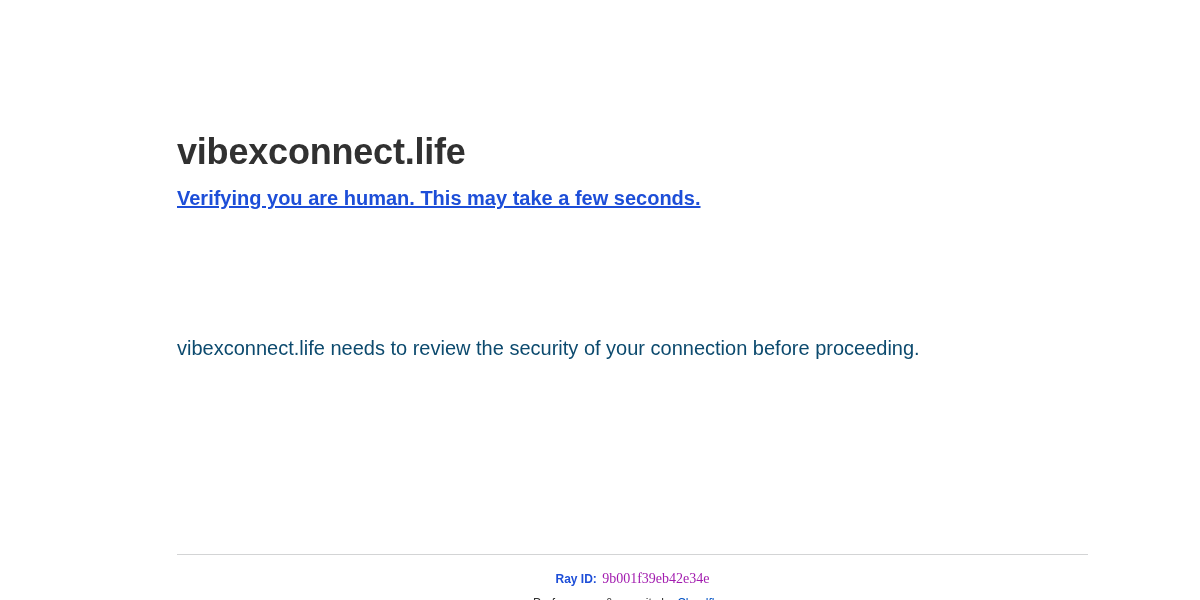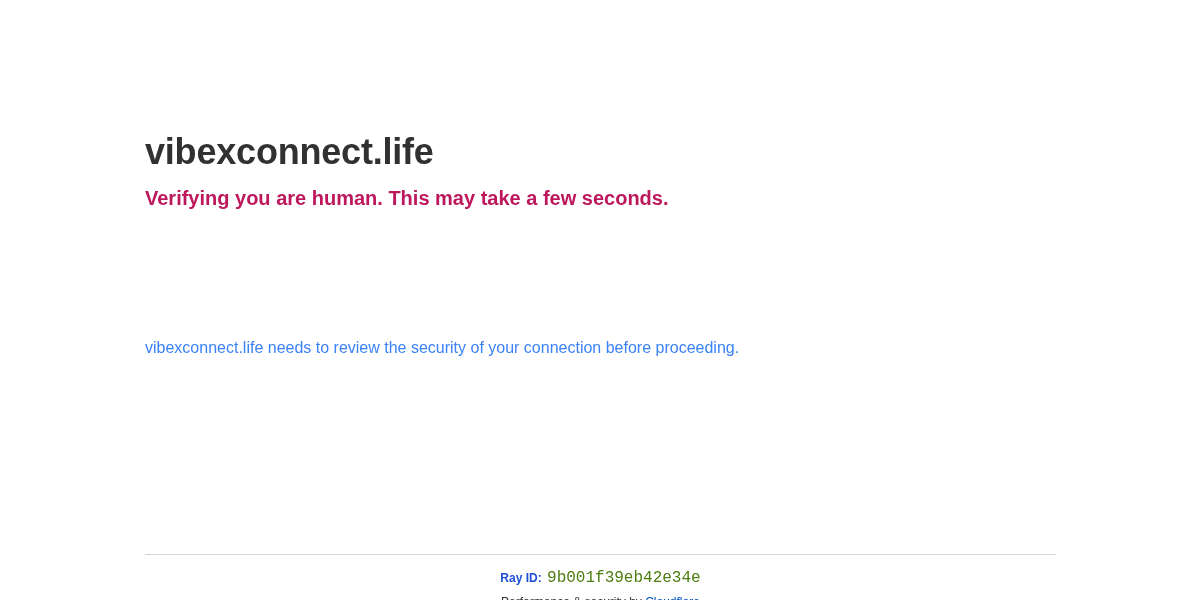--- a/index.html
+++ b/index.html
@@ -18,20 +18,21 @@
     font-family: "Liberation Sans", "DejaVu Sans", sans-serif;
     color: #313131;
     -webkit-font-smoothing: antialiased;
   }
 
   
   #challenge-page {
     position: relative;
     width: 1158px;
     height: 600px;
+    margin-left: 32px;
   }
 
   
   .main-wrapper {
     position: absolute;
     left: 145px;
     top: 0;
     width: 911px;
   }
 
@@ -48,38 +49,39 @@
     color: #313131;
     margin: 0 0 12px 0;
     white-space: nowrap;
   }
 
   
   .heading-sub {
     font-size: 20px;
     font-weight: bold;
     line-height: 26px;
-    color: #be185d;
+    color: #1d4ed8;
     margin: 0;
     white-space: nowrap;
+    text-decoration: underline;
   }
 
   
   .widget-slot {
     margin-top: 24px;
     height: 95px;
     width: 300px;
   }
 
   
   .body-copy {
-    font-size: 16px;
+    font-size: 20px;
     font-weight: normal;
     line-height: 36px;
-    color: #3b82f6;
+    color: #0c4a6e;
     margin: 0;
     max-width: 800px;
   }
 
   
   .footer {
     position: absolute;
     left: 145px;
     top: 554px;
     width: 911px;
@@ -99,23 +101,23 @@
     margin-top: 9px;
   }
 
   .ray-id-label {
     font-weight: bold;
     font-size: 12px;
     color: #1d4ed8;
   }
 
   .ray-id-value {
-    font-family: Liberation Mono, monospace;
-    font-size: 16px;
-    color: #4d7c0f;
+    font-family: Liberation Serif, serif;
+    font-size: 14px;
+    color: #a21caf;
     margin-left: 2px;
   }
 
   .footer-text {
     font-size: 12px;
     color: #313131;
   }
 
   .footer-link {
     color: #0051c3;

